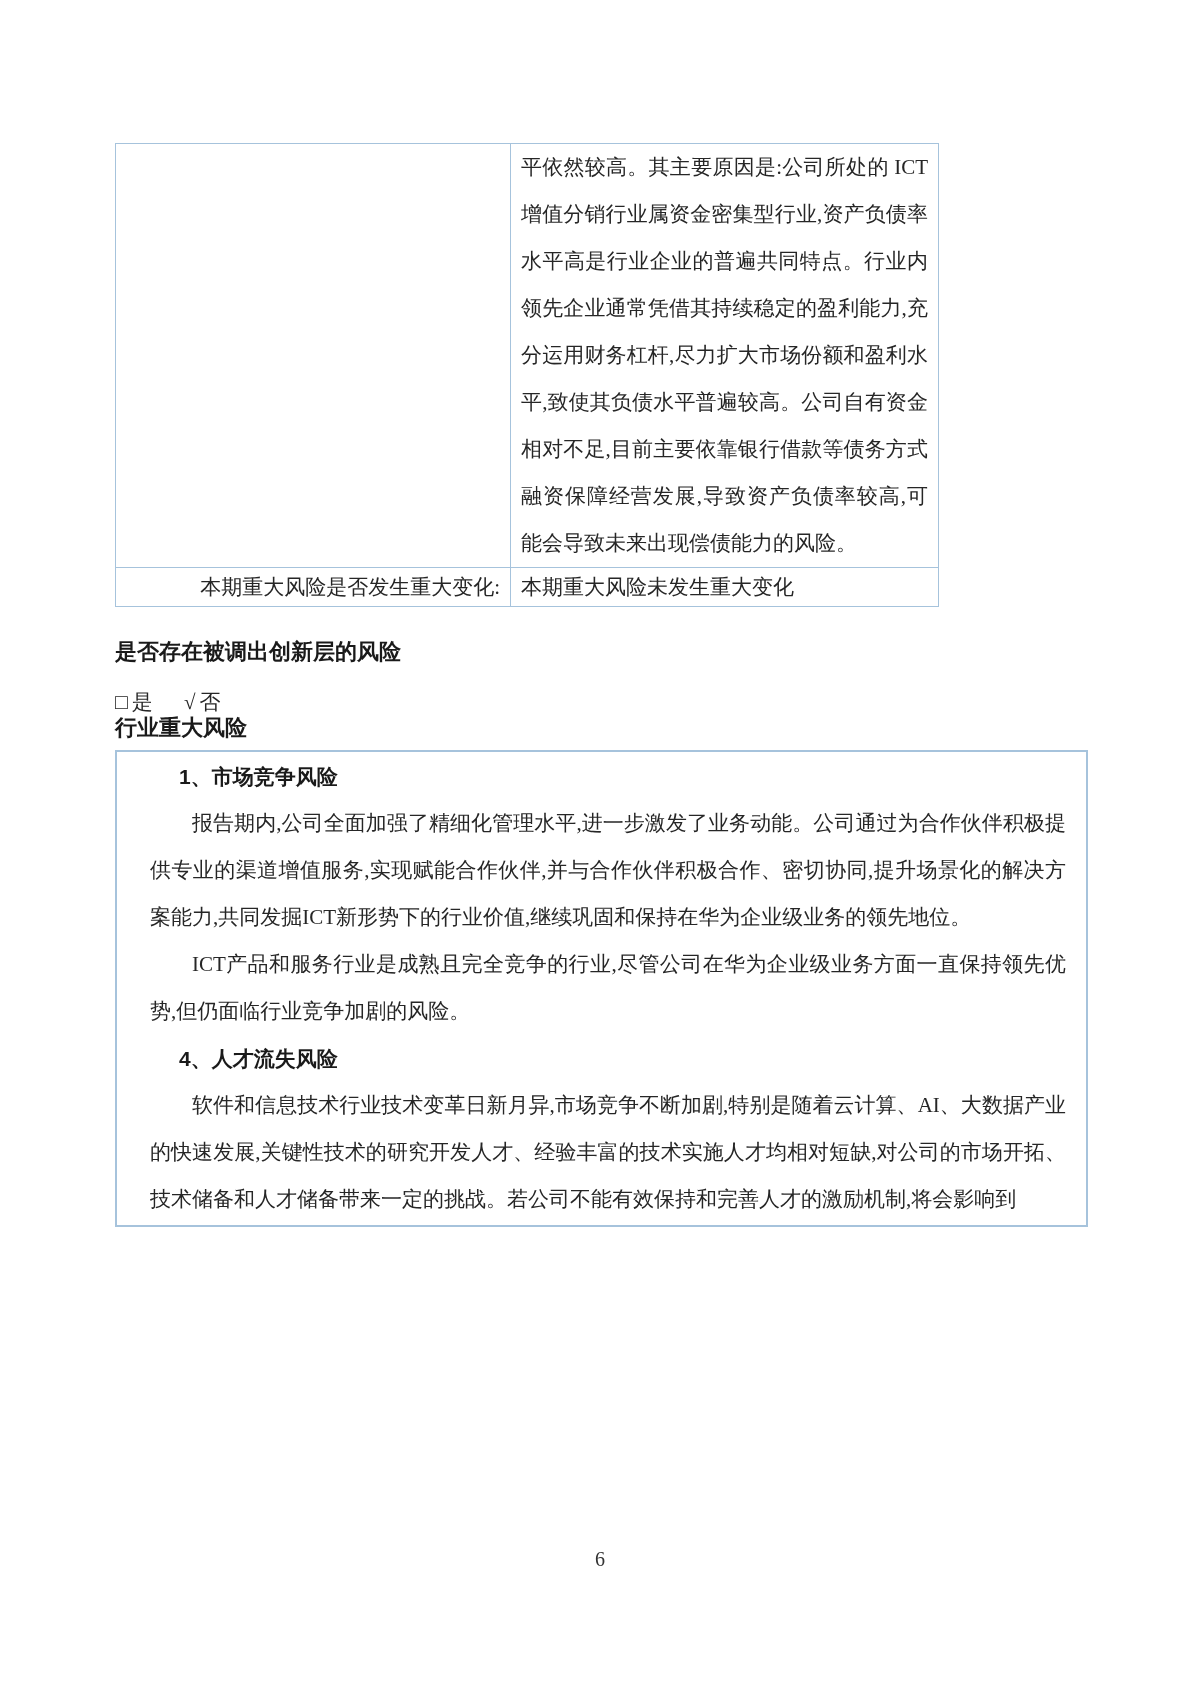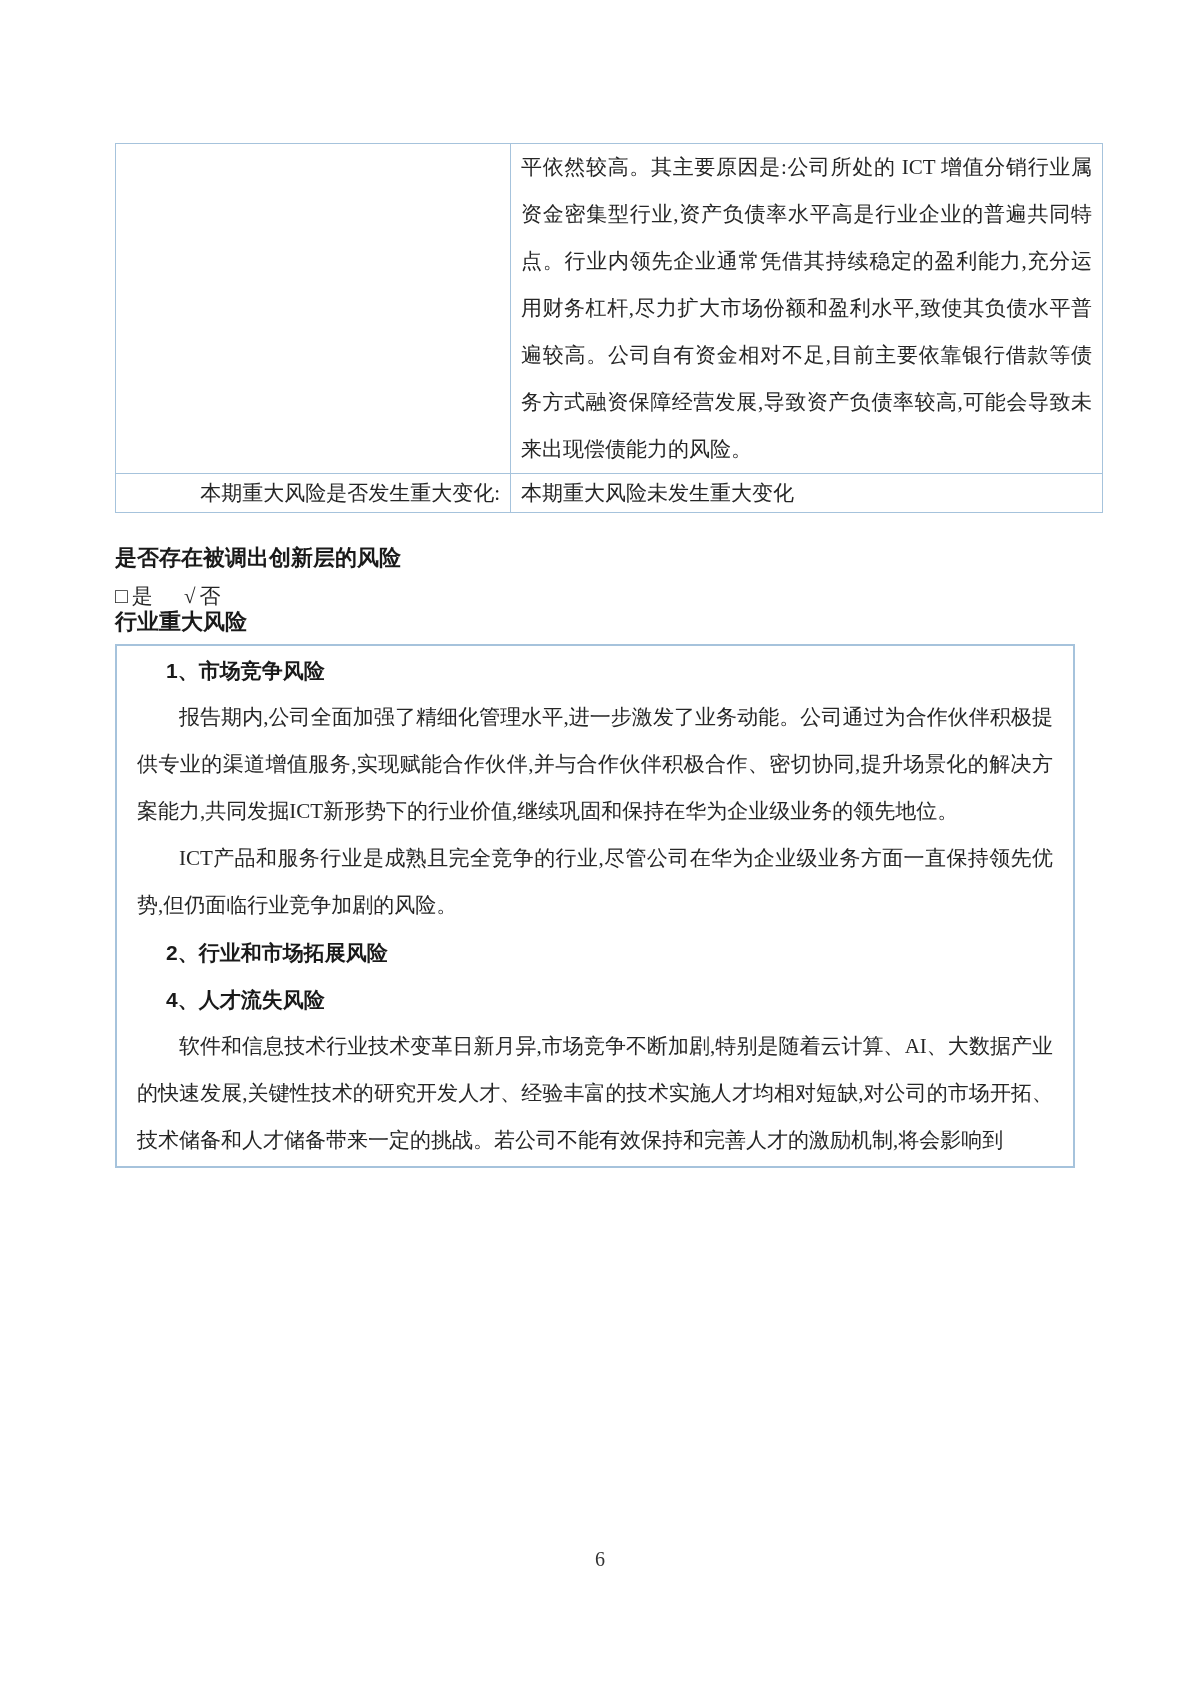--- a/index.html
+++ b/index.html
@@ -17,21 +17,21 @@
   .page {
     position: absolute;
     left: 115px;
     top: 0;
     width: 960px;
   }
 
   
   table.risk-table {
     margin-top: 143px;
-    width: 988px;
+    width: 824px;
     border-collapse: collapse;
     table-layout: fixed;
     font-size: 21px;
   }
   table.risk-table td {
     border: 1px solid #a6c3dc;
     vertical-align: top;
     padding: 0 10px;
   }
   table.risk-table td.label-col { width: 374px; text-align: right; }
@@ -52,34 +52,34 @@
   
   .h-bold {
     font-family: "Liberation Sans", "DejaVu Sans", sans-serif;
     font-weight: bold;
     font-size: 22px;
     color: #1a1a1a;
     line-height: 26px;
   }
   .innovation-heading { margin-top: 32px; }
   .checkline {
-    margin-top: 12px;
+    margin-top: 24px;
     font-size: 21px;
     line-height: 26px;
   }
   .checkline .opt { margin-right: 26px; }
   .checkline .glyph { margin-right: 4px; }
   .industry-heading { }
 
   
   .risk-box {
     margin-top: 9px;
     width: 916px;                 
     border: 2px solid #a6c3dc;
-    padding: 1px 20px 2px 20px;
+    padding: 1px 20px 2px 33px;
     font-size: 21px;
     line-height: 47px;
   }
   .risk-box p { margin: 0; }
   .risk-box .sec-title {
     font-family: "Liberation Sans", "DejaVu Sans", sans-serif;
     font-weight: bold;
     color: #1a1a1a;
     text-indent: 29px;
   }
@@ -126,21 +126,20 @@
     <span class="opt"><span class="glyph">√</span><span>否</span></span>
   </div>
 
   <div class="h-bold industry-heading">行业重大风险</div>
 
   <div class="risk-box">
     <p class="sec-title">1、市场竞争风险</p>
     <p class="para">报告期内,公司全面加强了精细化管理水平,进一步激发了业务动能。公司通过为合作伙伴积极提供专业的渠道增值服务,实现赋能合作伙伴,并与合作伙伴积极合作、密切协同,提升场景化的解决方案能力,共同发掘ICT新形势下的行业价值,继续巩固和保持在华为企业级业务的领先地位。</p>
     <p class="para">ICT产品和服务行业是成熟且完全竞争的行业,尽管公司在华为企业级业务方面一直保持领先优势,但仍面临行业竞争加剧的风险。</p>
 
-    <p class="sec-title">2、行业和市场拓展风险</p>
 
     <p class="sec-title">4、人才流失风险</p>
     <p class="para">软件和信息技术行业技术变革日新月异,市场竞争不断加剧,特别是随着云计算、AI、大数据产业的快速发展,关键性技术的研究开发人才、经验丰富的技术实施人才均相对短缺,对公司的市场开拓、技术储备和人才储备带来一定的挑战。若公司不能有效保持和完善人才的激励机制,将会影响到</p>
   </div>
 
 </div>
 
 <div class="page-number">6</div>
 
 </body></html>

